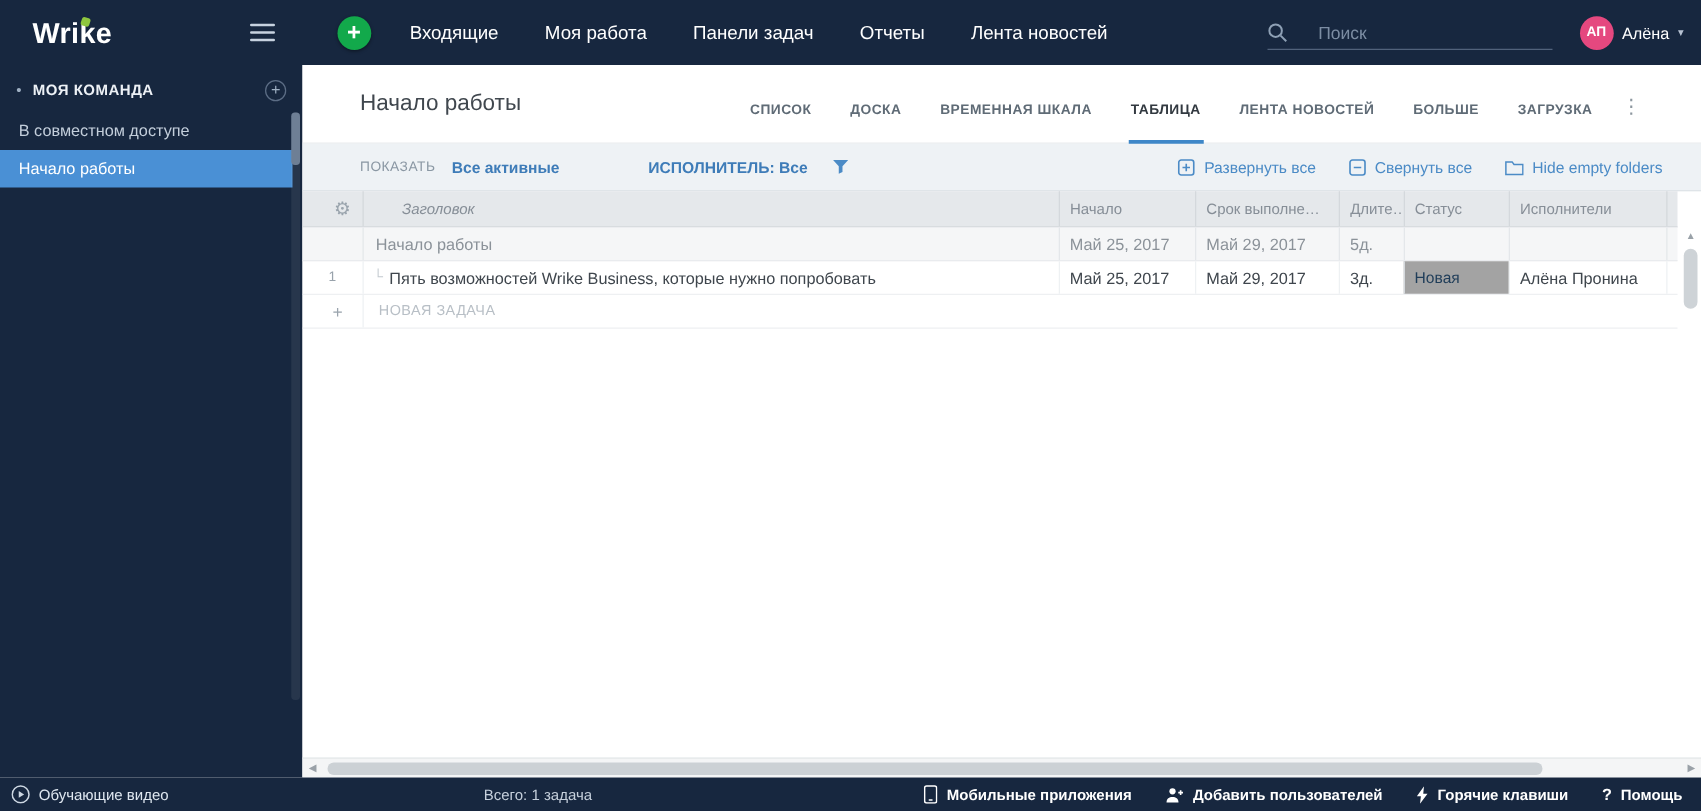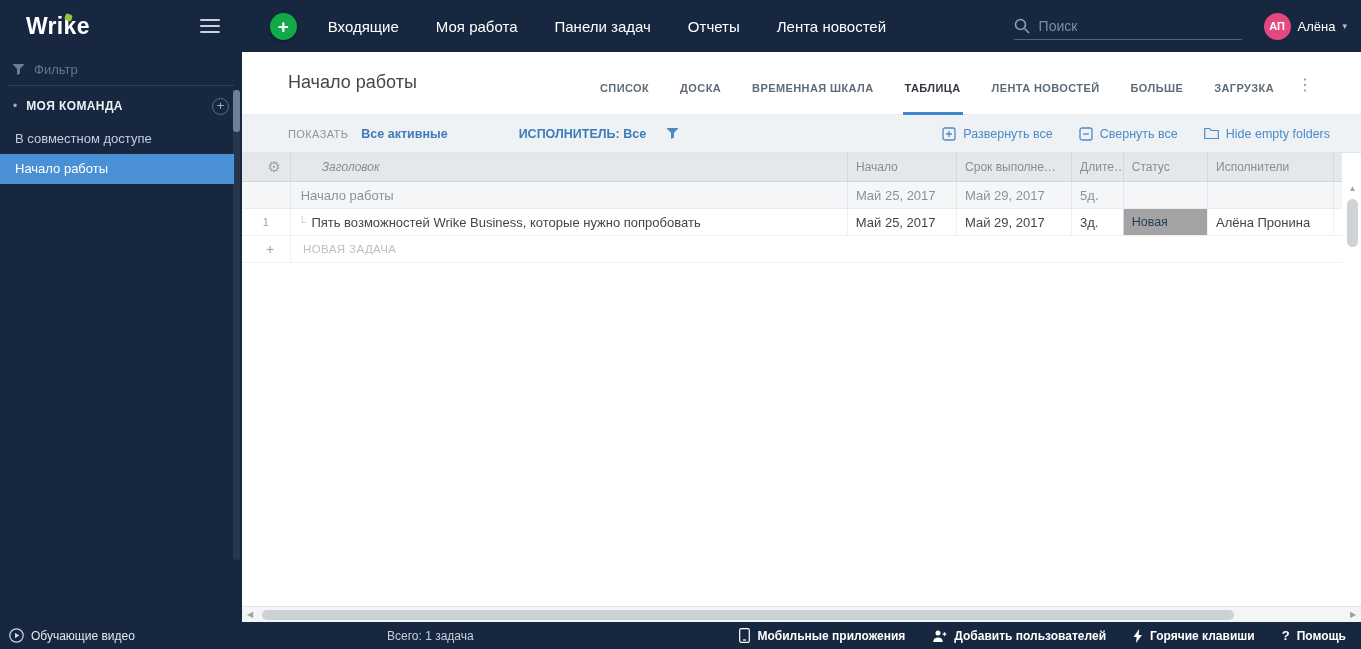--- a/index.html
+++ b/index.html
@@ -7,21 +7,21 @@
 
   
   .topbar { position:absolute; top:0; left:0; right:0; height:52px; background:#17273f; display:flex; align-items:center; z-index:5; }
   .logo { margin-left:26px; font-size:23px; font-weight:bold; color:#fff; position:relative; letter-spacing:.3px; cursor:pointer; }
   .logo-dot { position:absolute; left:39px; top:1px; width:7px; height:7px; background:#8ec63f; border-radius:2px; transform:rotate(18deg); }
   .hamburger { margin-left:110px; width:20px; cursor:pointer; }
   .hamburger span { display:block; height:2px; background:#c7d2e0; margin:4px 0; border-radius:1px; }
   .add-btn { margin-left:50px; width:27px; height:27px; border-radius:50%; background:#12a94b; color:#fff; font-size:19px; line-height:25px; text-align:center; border:none; cursor:pointer; box-shadow:0 1px 3px rgba(0,0,0,.45); font-weight:bold; }
   .topnav { margin-left:31px; display:flex; gap:37px; }
   .nav-item { color:#fff; font-size:15px; cursor:pointer; white-space:nowrap; }
-  .search { margin-left:auto; width:228px; display:flex; align-items:center; gap:9px; border-bottom:1px solid #51627b; padding-bottom:5px; margin-top:6px; }
+  .search { margin-left:auto; width:228px; display:flex; align-items:center; gap:25px; border-bottom:1px solid #51627b; padding-bottom:5px; margin-top:6px; }
   .search svg { flex:none; }
   .search input { background:transparent; border:none; outline:none; color:#cfd8e3; font-size:14px; width:100%; }
   .search input::placeholder { color:#7c8da3; }
   .user { margin-left:22px; margin-right:14px; display:flex; align-items:center; gap:7px; cursor:pointer; }
   .avatar { width:27px; height:27px; border-radius:50%; background:#e5487f; color:#fff; font-size:11px; font-weight:bold; display:flex; align-items:center; justify-content:center; }
   .username { color:#fff; font-size:13px; }
   .chev { color:#b6c2d2; font-size:9px; }
 
   
   .sidebar { position:absolute; top:52px; left:0; width:242px; bottom:27px; background:#17273f; }
@@ -50,21 +50,21 @@
   .tab { font-size:11px; font-weight:bold; letter-spacing:.4px; color:#5f6b76; padding:30px 2px 0; height:63px; border-bottom:3px solid transparent; cursor:pointer; white-space:nowrap; }
   .tab.active { color:#323940; border-bottom-color:#3e87c8; }
   .kebab { position:absolute; right:48px; top:23px; color:#8d979f; font-size:16px; cursor:pointer; }
 
   .toolbar { height:38px; background:#eef2f5; border-bottom:1px solid #dfe4e8; display:flex; align-items:center; padding:0 31px 0 46px; }
   .show-label { font-size:11px; color:#8a97a3; letter-spacing:.4px; }
   .show-value { margin-left:13px; color:#3e7cb8; font-weight:bold; font-size:12.5px; cursor:pointer; }
   .assignee-filter { margin-left:44px; color:#3e7cb8; font-weight:bold; font-size:12.5px; cursor:pointer;padding-left:27px; }
   .toolbar-funnel { margin-left:20px; color:#4b8bc6; cursor:pointer; display:flex; }
   .toolbar-right { margin-left:auto; display:flex; gap:26px; align-items:center; }
-  .tool-link { display:flex; gap:7px; align-items:flex-start; color:#4b8bc6; font-size:12.5px; cursor:pointer; white-space:nowrap; }
+  .tool-link { display:flex; gap:7px; align-items:flex-end; color:#4b8bc6; font-size:12.5px; cursor:pointer; white-space:nowrap; }
 
   .table { width:1100px; }
   .table-header { display:flex; height:29px; background:#e5e8eb; border-bottom:1px solid #d4d8dc; color:#868e97; font-size:12px; }
   .th { height:100%; display:flex; align-items:center; border-left:1px solid #d4d8dc; padding-left:8px; overflow:hidden; white-space:nowrap; }
   .col-gutter { width:48px; border-left:none !important; }
   .th.col-gutter { justify-content:flex-end; padding:0 9px 0 0; }
   .col-title { width:562px; }
   .th.col-title { padding-left:31px;font-style:italic; }
   .col-start { width:110px; }
   .col-due { width:116px; }
@@ -134,28 +134,20 @@
     <input placeholder="Поиск" style="">
   </div>
   <div class="user">
     <div class="avatar">АП</div>
     <span class="username">Алёна</span>
     <span class="chev">▾</span>
   </div>
 </div>
 
 <div class="sidebar">
-  <div class="filter-row">
-    <span>
-      <svg width="13" height="13" viewBox="0 0 14 14">
-          <path d="M0.5 1h13L8.6 6.5v5L5.4 13V6.5z" fill="#6b7d94"></path>
-        </svg>
-    </span>
-    <input placeholder="Фильтр" style="">
-  </div>
   <div class="section-row">
     <span class="bullet">•</span>
     <span class="section-title">МОЯ КОМАНДА</span>
     <span class="add-circle">+</span>
   </div>
   <div class="side-items">
     <div class="side-item">В совместном доступе</div>
     <div class="side-item selected">Начало работы</div>
   </div>
   <div class="side-scroll">

